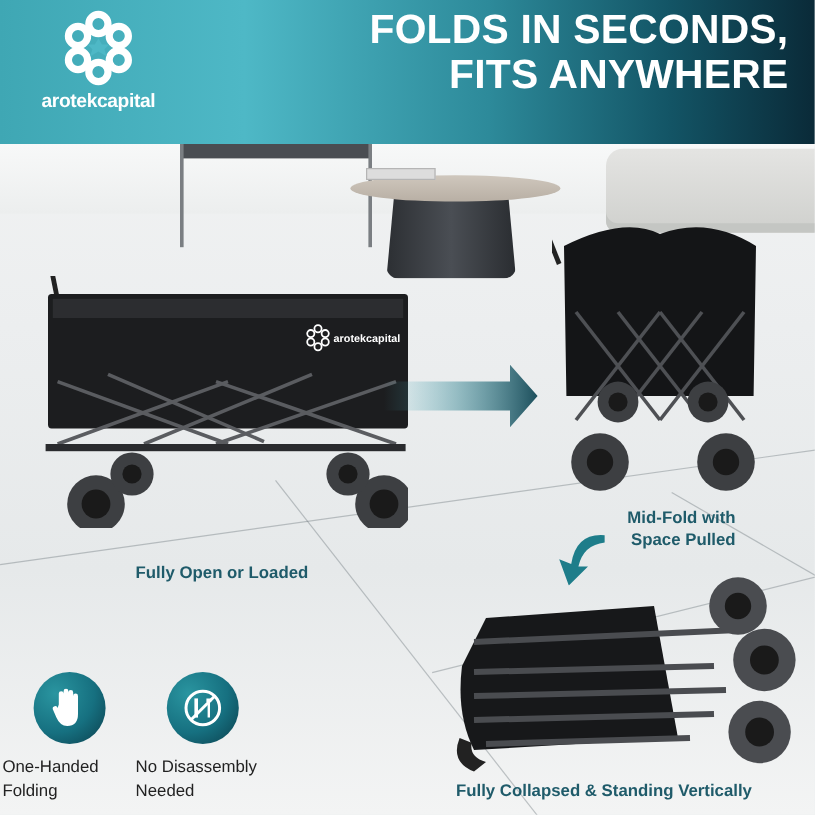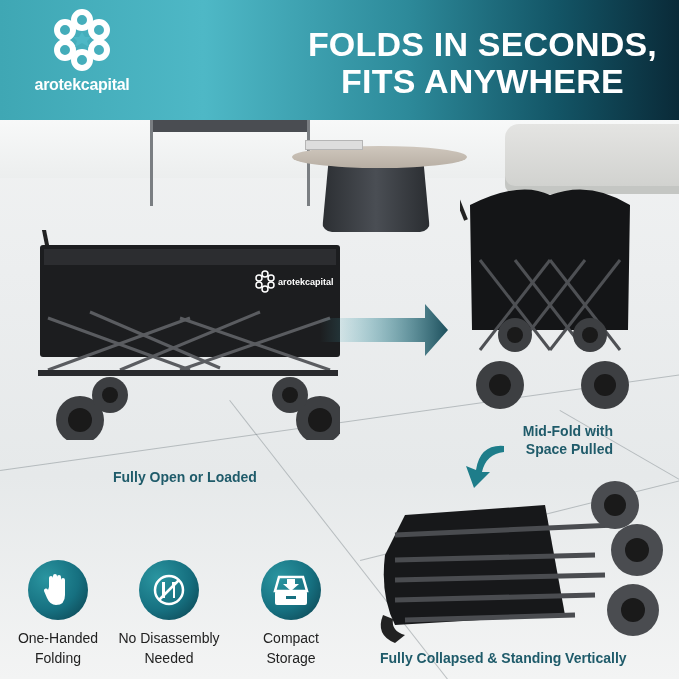--- a/index.html
+++ b/index.html
@@ -16,42 +16,42 @@
   .table-top { position: absolute; left: 292px; top: 146px; width: 175px; height: 22px; background: linear-gradient(180deg,#cfc7bd,#b8afa4); border-radius: 50%; }
   .table-base { position: absolute; left: 322px; top: 162px; width: 108px; height: 70px; background: linear-gradient(90deg,#2c2f33,#4a4e54 50%,#2a2d31); clip-path: polygon(6% 0,94% 0,100% 100%,0 100%); border-radius: 0 0 10px 10px; }
   .books { position: absolute; left: 305px; top: 140px; width: 58px; height: 10px; background: #ddd; border: 1px solid #b5b5b5; }
 
   
   .header { position: absolute; left: 0; top: 0; width: 679px; height: 120px;
     background: linear-gradient(90deg, #3fa7b4 0%, #4eb8c6 30%, #2d8a9a 60%, #135566 82%, #0a2a38 100%); }
   .logo { position: absolute; left: 12px; top: 8px; width: 140px; text-align: center; }
   .logo-mark { width: 64px; height: 64px; margin: 0 auto; display: block; }
   .logo-text { color: #fff; font-weight: 700; font-size: 16px; letter-spacing: -0.3px; margin-top: 4px; display: block; }
-  .headline { position: absolute; right: 22px; top: 26px; text-align: center; color: #fff; }
+  .headline { position: absolute; right: 22px; top: 7px; text-align: right; color: #fff; }
   .headline .l1, .headline .l2 { display: block; font-weight: 700; font-size: 34px; line-height: 37px; letter-spacing: 0.2px; }
   .headline .sub { display: block; font-size: 22px; line-height: 28px; margin-top: 3px; font-weight: 400; }
 
   
   .wagon-open { position: absolute; left: 30px; top: 230px; width: 310px; height: 210px; }
   .wagon-mid { position: absolute; left: 460px; top: 150px; width: 180px; height: 265px; }
   .wagon-folded { position: absolute; left: 375px; top: 475px; width: 300px; height: 170px; }
 
   
   .arrow-right { position: absolute; left: 320px; top: 300px; width: 130px; height: 60px; }
   .arrow-curve { position: absolute; left: 460px; top: 442px; width: 44px; height: 46px; }
 
   
   .caption { position: absolute; color: #1f5b6a; font-weight: 700; font-size: 14px; line-height: 18px; }
   .cap-open { left: 113px; top: 468px; }
   .cap-mid { left: 503px; top: 422px; text-align: right; width: 110px; }
   .cap-folded { left: 380px; top: 649px; }
 
   
   .features { position: absolute; left: 0; top: 560px; width: 340px; height: 115px; }
-  .feature { position: absolute; top: 0; width: 112px; text-align: center; }
+  .feature { position: absolute; top: 0; width: 112px; }
   .feature .disc { width: 60px; height: 60px; border-radius: 50%; margin: 0 auto;
     background: radial-gradient(circle at 30% 30%, #2a95a0 0%, #167080 55%, #0b3d4a 100%);
     display: flex; align-items: center; justify-content: center; }
   .feature .lbl { display: block; color: #222; font-size: 14px; line-height: 20px; margin-top: 8px; }
   .f1 { left: 2px; } .f2 { left: 113px; } .f3 { left: 235px; }
 </style>
 </head>
 <body>
 
 <div class="scene"></div>
@@ -219,25 +219,13 @@
       <svg width="36" height="36" viewBox="0 0 36 36">
         <circle cx="18" cy="18" r="14" fill="none" stroke="#fff" stroke-width="2.5"></circle>
         <line x1="8" y1="28" x2="28" y2="8" stroke="#fff" stroke-width="2.5"></line>
         <rect x="11" y="10" width="3" height="16" fill="#fff"></rect>
         <path d="M21 10 h4 v3 h-1 v13 h-2 v-13 h-1 z" fill="#fff"></path>
       </svg>
     </div>
     <span class="lbl">No Disassembly</span>
     <span class="lbl" style="margin-top:0">Needed</span>
   </div>
-  <div class="feature f3">
-    <div class="disc">
-      <svg width="36" height="34" viewBox="0 0 36 34">
-        <path d="M6 4 h24 l4 14 h-32 z" fill="none" stroke="#fff" stroke-width="2.5"></path>
-        <rect x="2" y="18" width="32" height="14" rx="2" fill="#fff"></rect>
-        <rect x="13" y="23" width="10" height="3" fill="#167080"></rect>
-        <polygon points="14,6 22,6 22,11 26,11 18,18 10,11 14,11" fill="#fff"></polygon>
-      </svg>
-    </div>
-    <span class="lbl">Compact</span>
-    <span class="lbl" style="margin-top:0">Storage</span>
-  </div>
 </div>
 
 </body></html>

